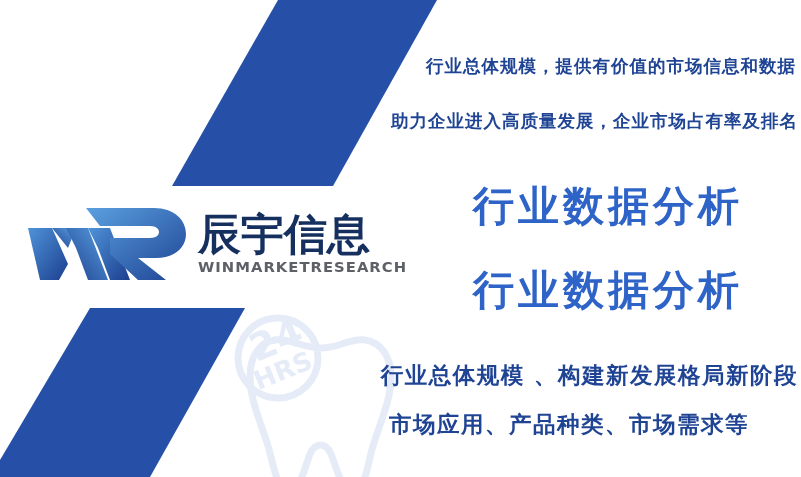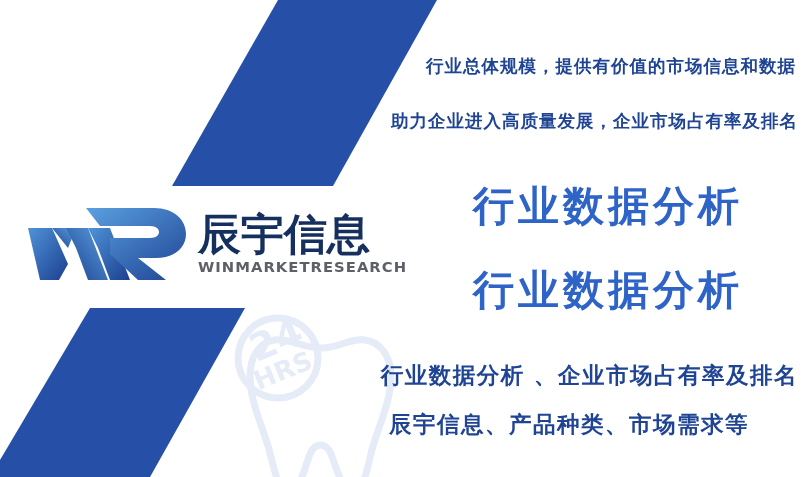--- a/index.html
+++ b/index.html
@@ -193,16 +193,16 @@
       <div class="logo-en">WINMARKETRESEARCH</div>
     </div>
   </div>
 
   <div class="tagline tagline-1">行业总体规模，提供有价值的市场信息和数据</div>
   <div class="tagline tagline-2">助力企业进入高质量发展，企业市场占有率及排名</div>
 
   <div class="headline headline-1">行业数据分析</div>
   <div class="headline headline-2">行业数据分析</div>
 
-  <div class="subline subline-1">行业数据分析 、企业市场占有率及排名</div>
-  <div class="subline subline-2">辰宇信息、产品种类、市场需求等</div>
+  <div class="subline subline-1">行业总体规模 、构建新发展格局新阶段</div>
+  <div class="subline subline-2">市场应用、产品种类、市场需求等</div>
 
 </div>
 
 </body></html>

